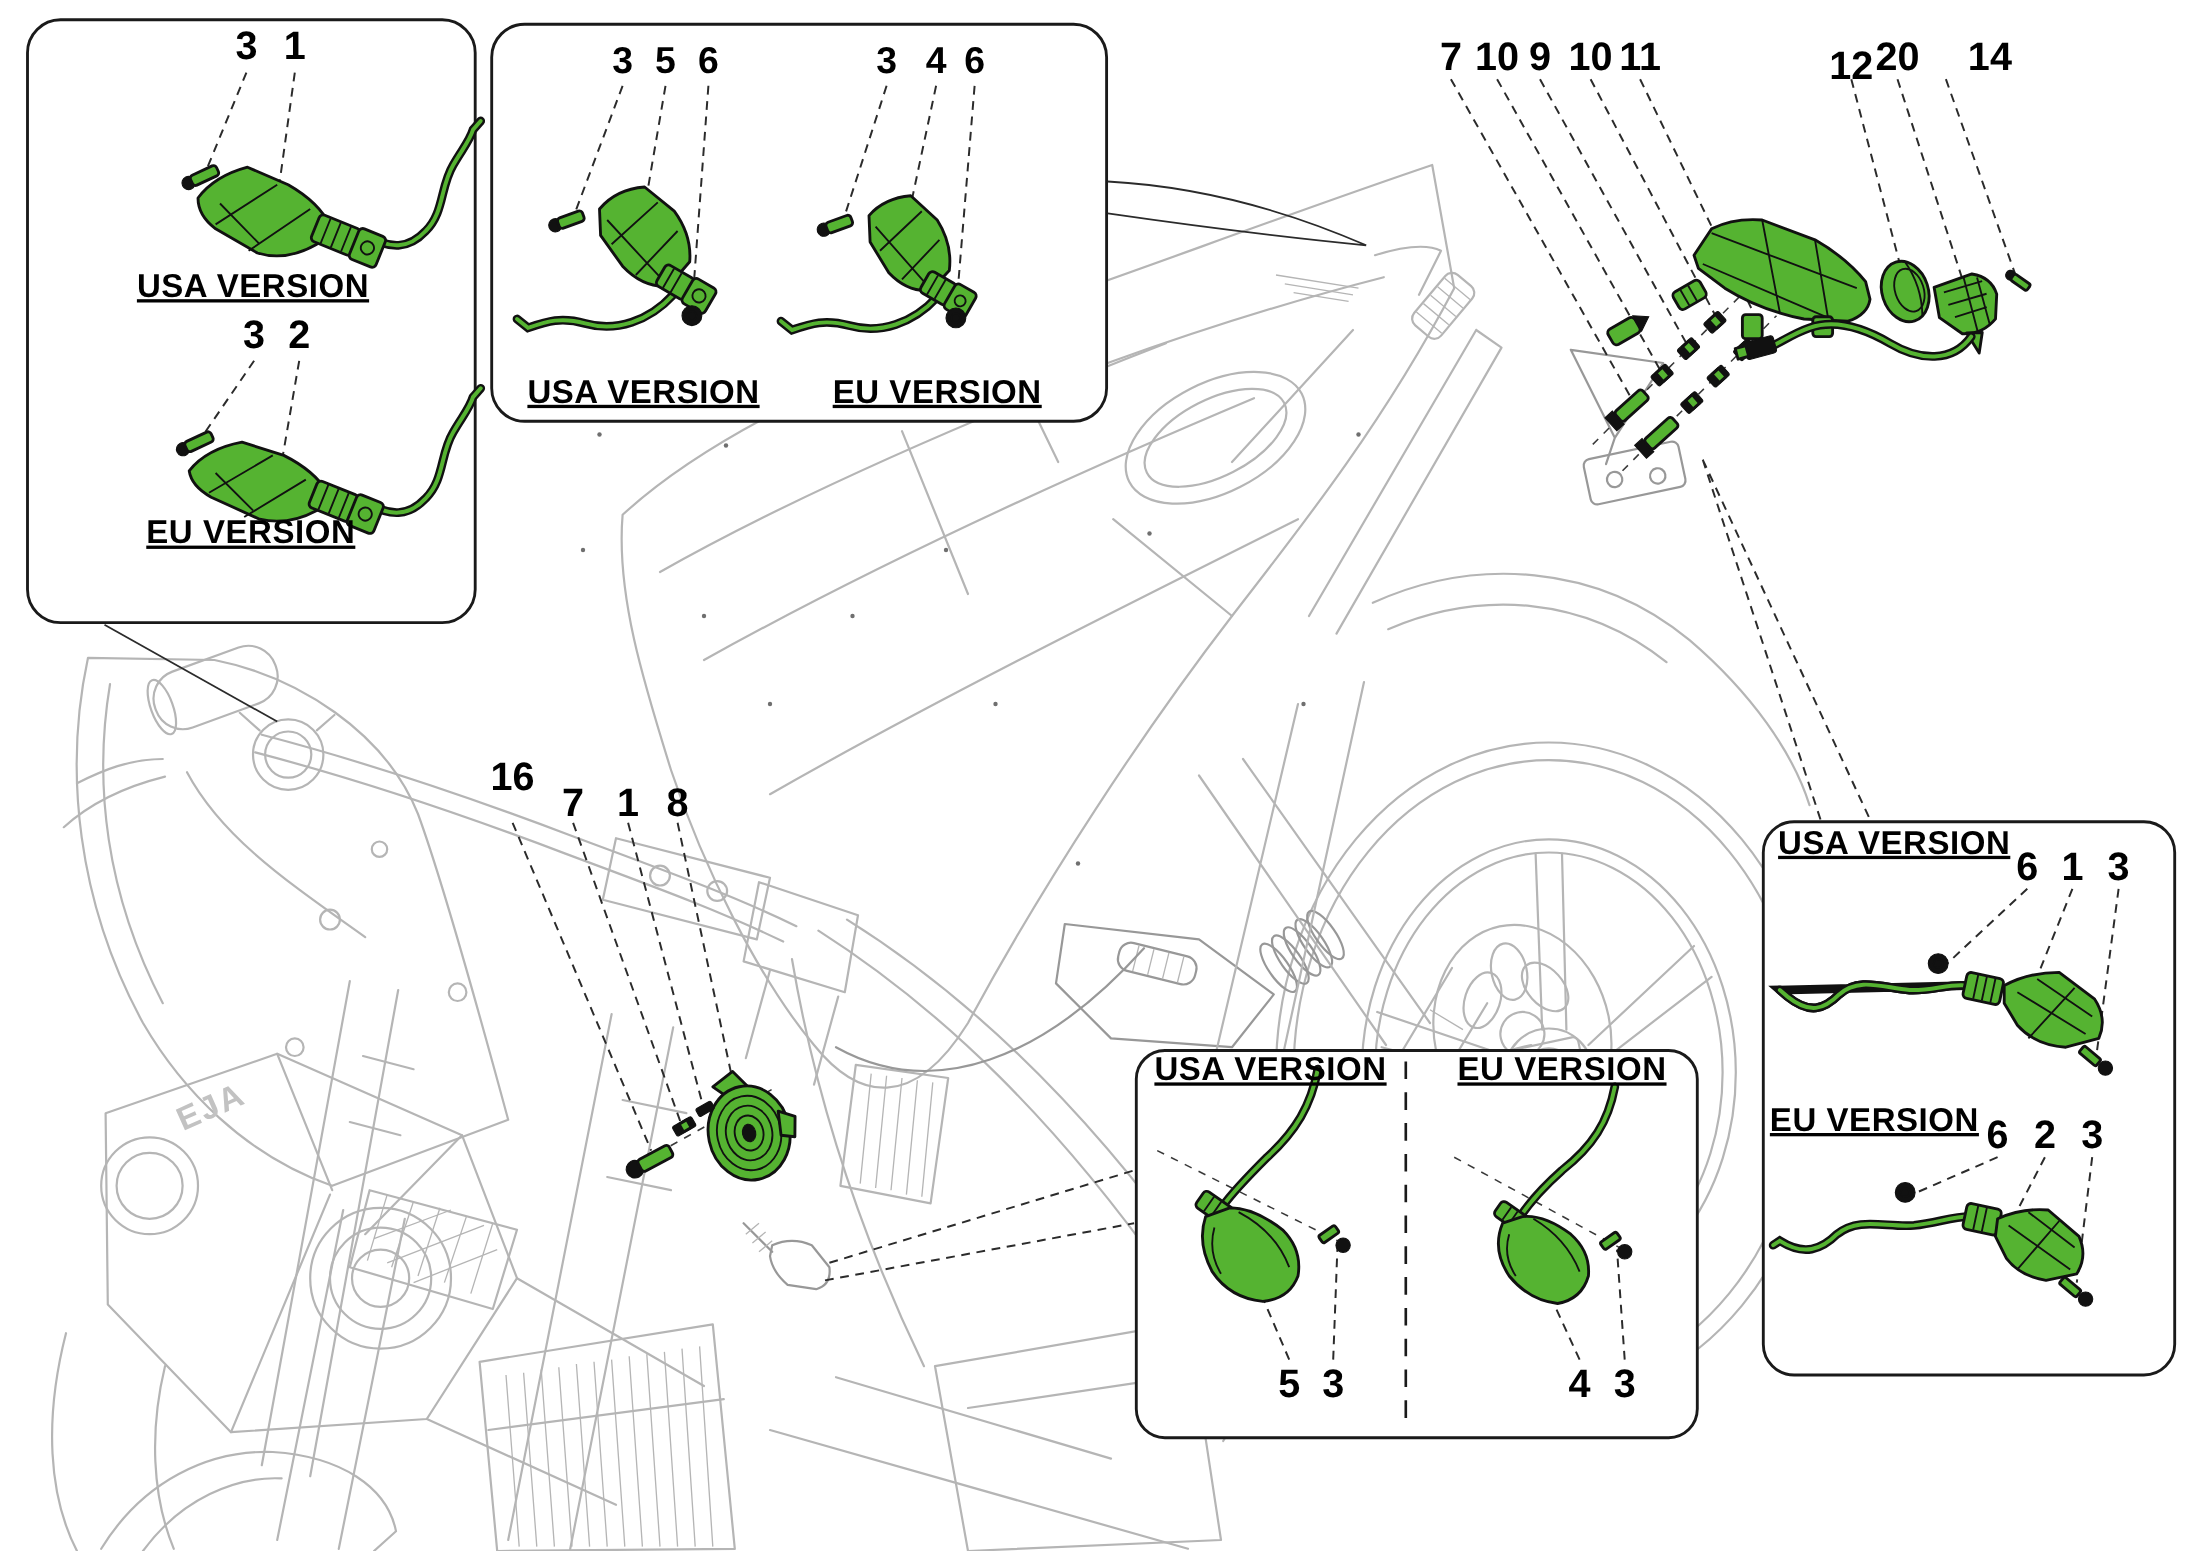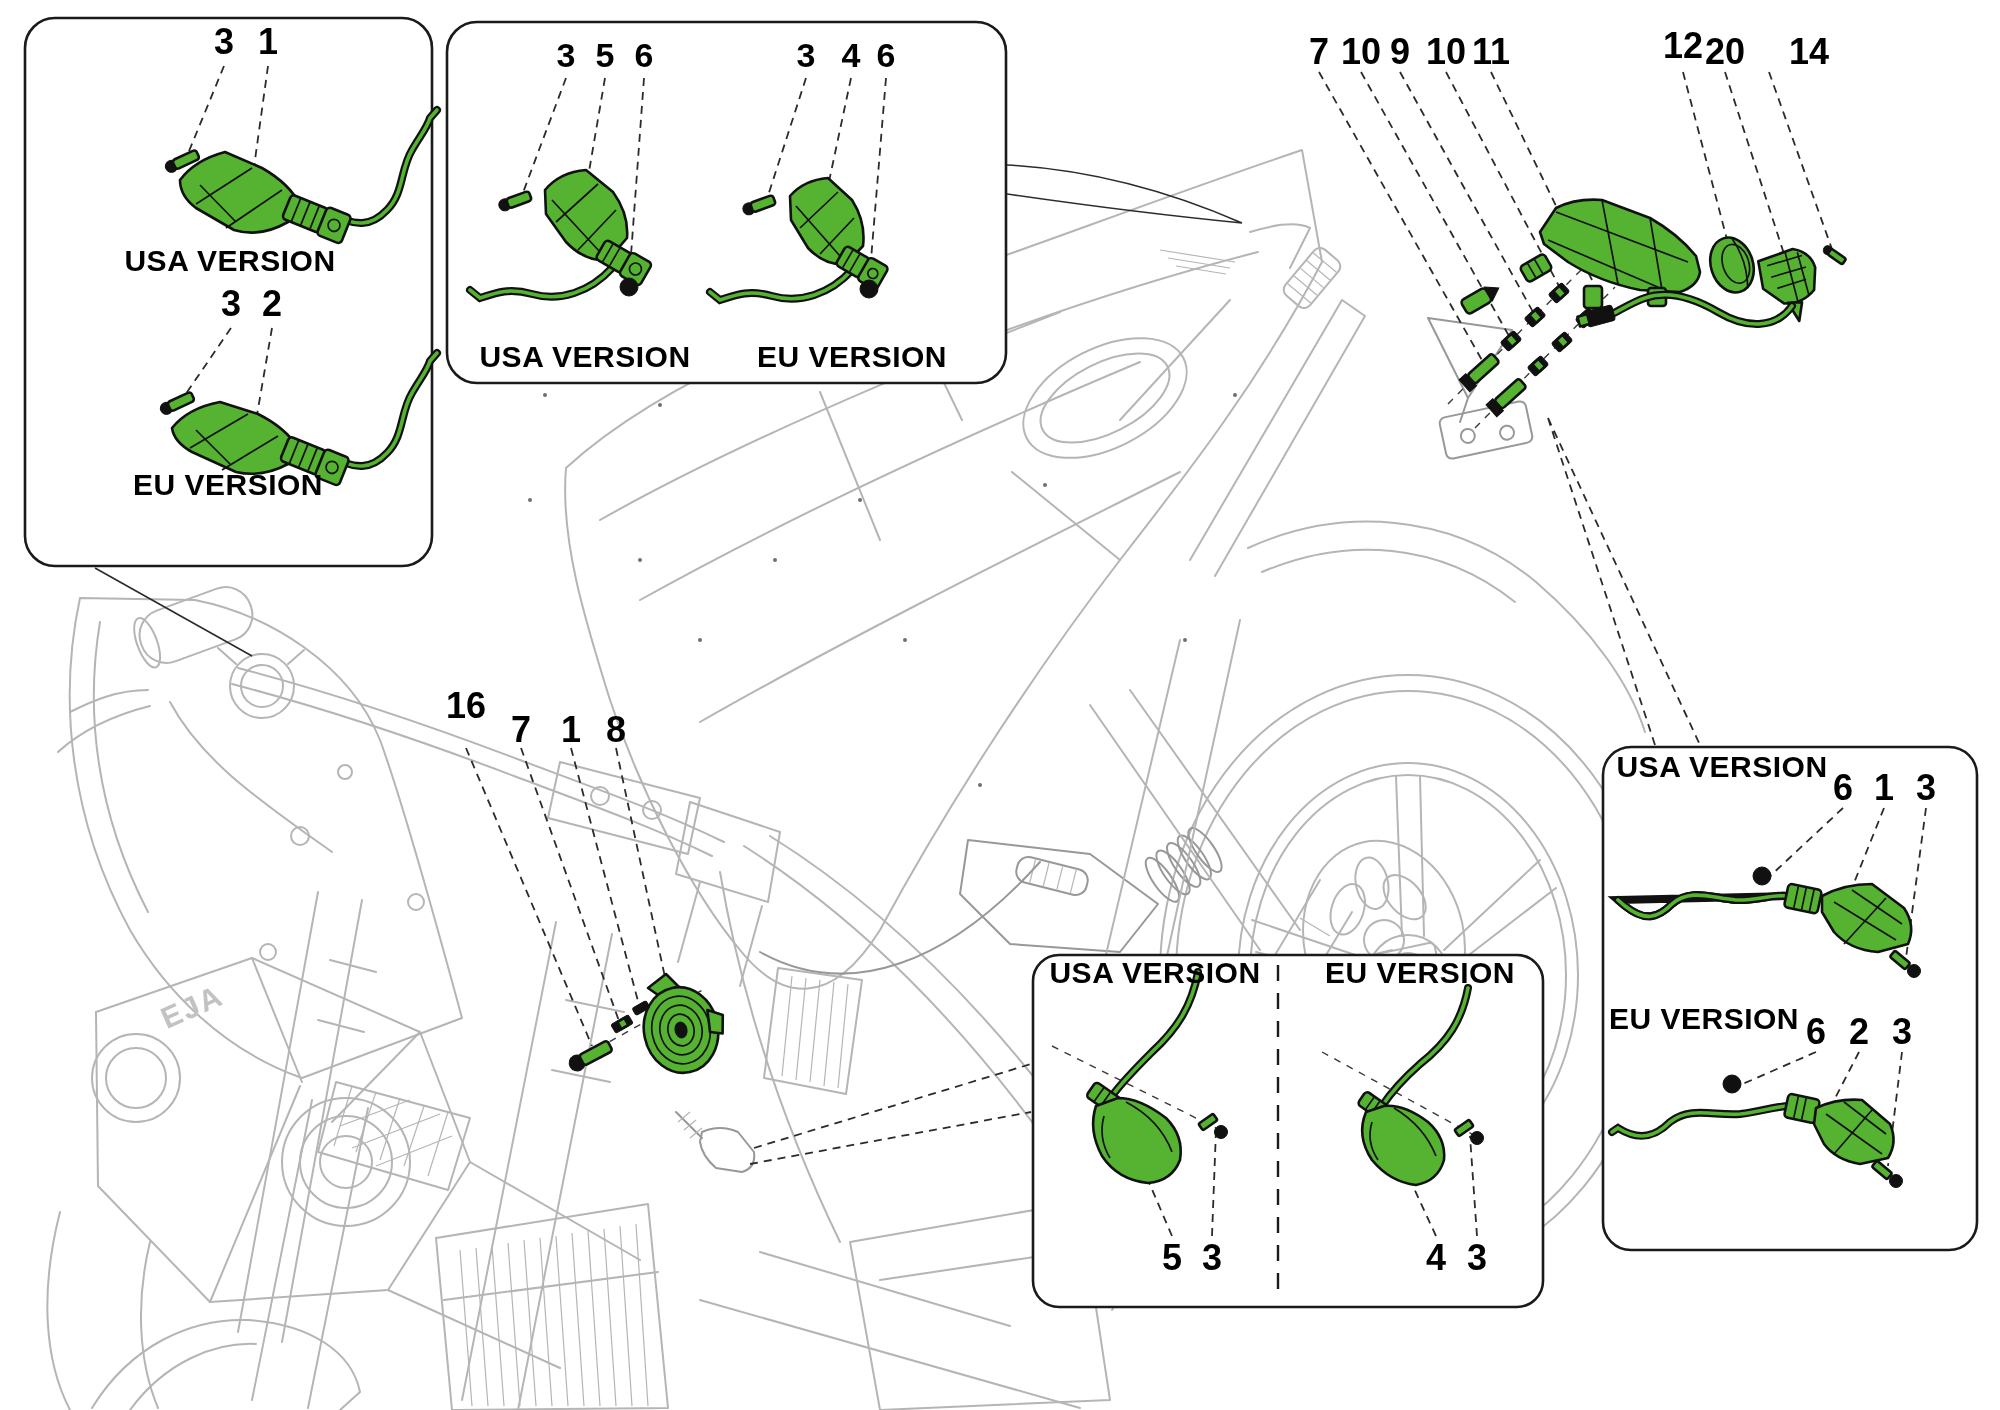--- a/index.html
+++ b/index.html
@@ -3,21 +3,21 @@
 <meta charset="utf-8">
 <style>
   html,body{margin:0;padding:0;background:#ffffff;}
   .stage{position:relative;width:2000px;height:1410px;background:#ffffff;overflow:hidden;
          font-family:"Liberation Sans",sans-serif;}
   .stage svg{position:absolute;left:0;top:0;}
   .num{position:absolute;transform:translateX(-50%);font:700 36px "Liberation Sans",sans-serif;
        color:#000;white-space:nowrap;line-height:1;}
   .num-sm{font-size:34px;}
   .ver{position:absolute;transform:translateX(-50%);font:700 30px "Liberation Sans",sans-serif;
-       color:#000;white-space:nowrap;line-height:1;letter-spacing:.5px;}
+       color:#000;white-space:nowrap;line-height:1;letter-spacing:.5px;text-decoration:underline;}
   .logo{position:absolute;font:700 30px "Liberation Sans",sans-serif;color:#c2c2c2;
         transform:rotate(-24deg);letter-spacing:2px;}
   
   .sk{stroke:#b5b5b5;fill:none;stroke-width:2;stroke-linecap:round;stroke-linejoin:round;}
   .skd{stroke:#989898;fill:none;stroke-width:2;stroke-linecap:round;stroke-linejoin:round;}
   .skt{stroke:#b5b5b5;fill:none;stroke-width:1.2;}
   .lead{stroke:#2b2b2b;stroke-width:1.8;fill:none;stroke-dasharray:8 6;}
   .axis{stroke:#3a3a3a;stroke-width:1.4;fill:none;stroke-dasharray:7 7;}
   .ptr{stroke:#2b2b2b;stroke-width:1.6;fill:none;}
   .gp{fill:#55b331;stroke:#111;stroke-width:2.6;stroke-linejoin:round;}
@@ -495,21 +495,21 @@
   <div class="num num-sm" style="left:886px;top:38px">6</div>
   <div class="ver" style="left:585px;top:342px">USA VERSION</div>
   <div class="ver" style="left:852px;top:342px">EU VERSION</div>
 
   <div class="num" style="left:1319px;top:34px">7</div>
   <div class="num" style="left:1361px;top:34px">10</div>
   <div class="num" style="left:1400px;top:34px">9</div>
   <div class="num" style="left:1446px;top:34px">10</div>
   <div class="num" style="left:1491px;top:34px">11</div>
 
-  <div class="num" style="left:1683px;top:28px">12</div>
+  <div class="num" style="left:1683px;top:42px">12</div>
   <div class="num" style="left:1725px;top:34px">20</div>
   <div class="num" style="left:1809px;top:34px">14</div>
 
   <div class="num" style="left:466px;top:688px">16</div>
   <div class="num" style="left:521px;top:712px">7</div>
   <div class="num" style="left:571px;top:712px">1</div>
   <div class="num" style="left:616px;top:712px">8</div>
 
   <div class="ver" style="left:1155px;top:958px">USA VERSION</div>
   <div class="ver" style="left:1420px;top:958px">EU VERSION</div>

